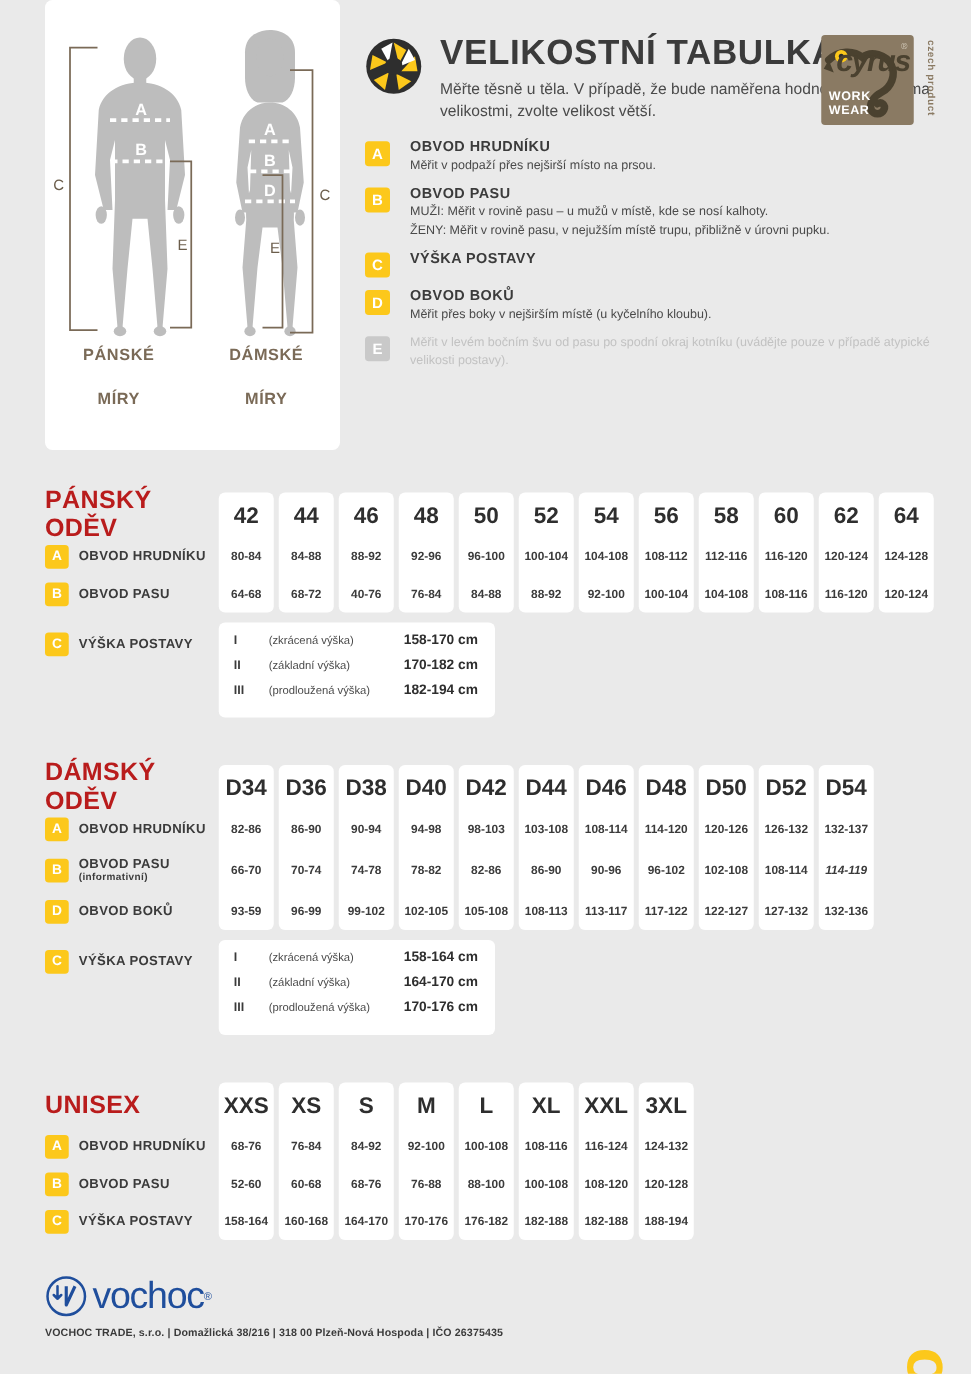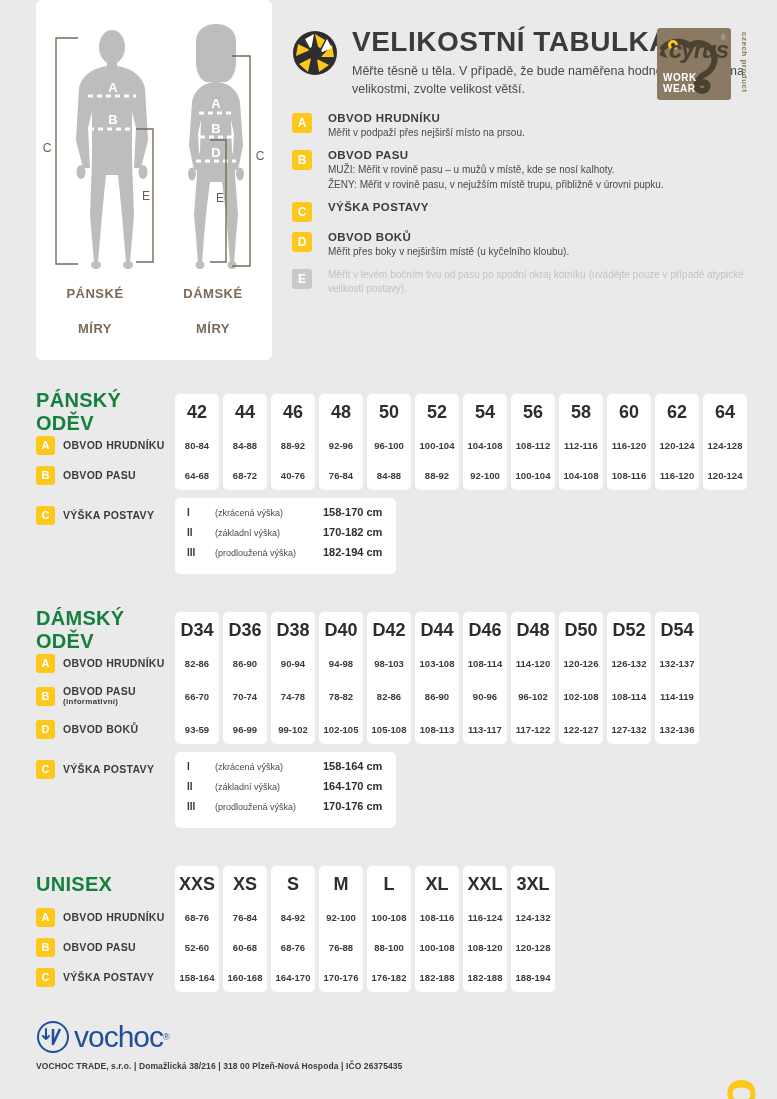--- a/index.html
+++ b/index.html
@@ -14,21 +14,21 @@
   }
   
   .top{display:flex;padding:0;}
   .figure-card{
     width:236px;height:360px;margin:0 0 0 36px;
     background:#fff;border-radius:6px;
     position:relative;flex:none;
   }
   .figure-card svg{display:block;}
   .fig-caption{
-    position:absolute;bottom:22px;left:0;right:0;
+    position:absolute;bottom:32px;left:0;right:0;
     display:flex;justify-content:space-around;
     font-size:13px;font-weight:bold;color:#7a6a57;letter-spacing:.5px;
     text-align:center;line-height:1.35;
   }
   .fig-caption span{width:100px;display:block;}
 
   .intro{flex:1;padding:28px 18px 0 20px;position:relative;}
   .intro-head{display:flex;align-items:flex-start;}
   .shutter{width:46px;height:46px;flex:none;margin-right:14px;margin-top:2px;}
   .title-block{flex:1;}
@@ -70,21 +70,21 @@
   }
   .badge.grey{background:#c9c9c9;}
   .leg-txt{flex:1;}
   .leg-title{font-size:11.5px;font-weight:bold;letter-spacing:.4px;color:#3b3b3b;margin:0 0 2px 0;}
   .leg-title.muted{color:#bdbdbd;}
   .leg-desc{font-size:10px;line-height:1.42;color:#4a4a4a;margin:0;}
   .leg-desc.muted{color:#c2c2c2;}
 
   
   .tbl-sec{margin:0 0 0 36px;position:relative;}
-  .tbl-title{font-size:20px;font-weight:bold;color:#15803d;letter-spacing:.3px;}
+  .tbl-title{font-size:20px;font-weight:bold;color:#b91c1c;letter-spacing:.3px;}
   .grid{display:flex;align-items:flex-start;}
   .labels{width:139px;flex:none;padding-top:0;}
   .lab-head{height:36px;display:flex;align-items:center;}
   .lab-row{height:30px;display:flex;align-items:center;}
   .lab-row.tall{height:36px;align-items:center;}
   .lab-badge{
     width:19px;height:19px;border-radius:3px;background:#fcc81b;color:#fff;
     font-size:11px;font-weight:bold;display:flex;align-items:center;justify-content:center;
     flex:none;margin-right:8px;
   }
@@ -468,21 +468,21 @@
           </div>
           <div class="col">
             <div class="ch">D52</div>
             <div class="cv">126-132</div>
             <div class="cv" style="height: 36px;">108-114</div>
             <div class="cv">127-132</div>
           </div>
           <div class="col">
             <div class="ch">D54</div>
             <div class="cv">132-137</div>
-            <div class="cv" style="height: 36px;">114-119</div>
+            <div class="cv" style="height: 36px; font-style: italic;">114-119</div>
             <div class="cv">132-136</div>
           </div>
         </div>
       </div>
       <div class="grid" style="margin-top: 8px;">
         <div class="labels">
           <div class="lab-row" style="height: 34px;">
             <span class="lab-badge">C</span>
             <span class="lab-text">VÝŠKA POSTAVY</span>
           </div>

